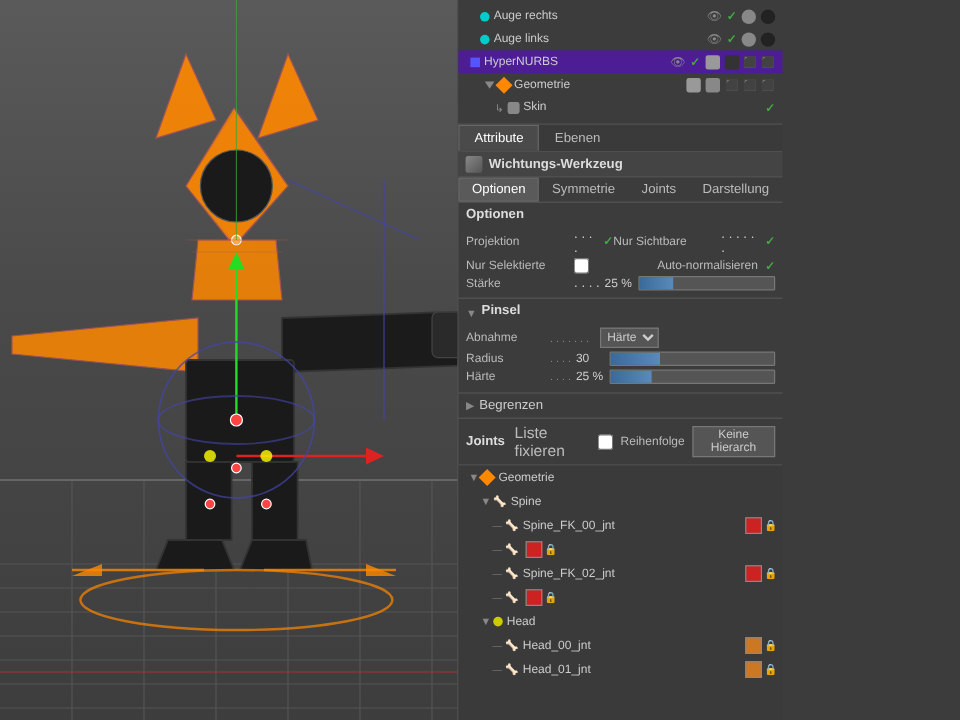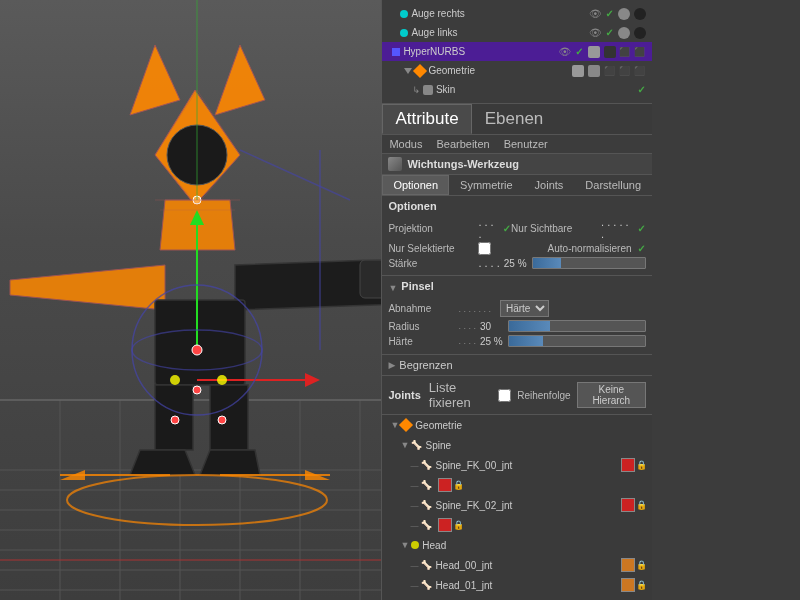--- a/index.html
+++ b/index.html
@@ -12,21 +12,21 @@
     .viewport-bg { width: 100%; height: 100%; background: linear-gradient(180deg, #5a5a5a 0%, #4a4a4a 40%, #3d3d3d 100%); position: relative; }
 
     
     .right-panel { width: 290px; height: 600px; background: #3c3c3c; display: flex; flex-direction: column; border-left: 1px solid #555; }
 
     
     .scene-list { background: #3c3c3c; padding: 4px 0; border-bottom: 1px solid #555; }
 
     
     .tabs-row { display: flex; background: #3a3a3a; border-bottom: 1px solid #555; }
-    .tab { padding: 4px 12px; cursor: pointer; font-size: 17px; color: #bbb; border: 1px solid transparent; border-bottom: none; }
+    .tab { padding: 4px 12px; cursor: pointer; font-size: 11px; color: #bbb; border: 1px solid transparent; border-bottom: none; }
     .tab.active { background: #4a4a4a; color: #fff; border-color: #666; border-bottom: 1px solid #4a4a4a; }
 
     
     .menu-bar { display: flex; background: #3c3c3c; padding: 2px 4px; gap: 8px; border-bottom: 1px solid #555; }
     .menu-item { color: #bbb; cursor: pointer; font-size: 11px; padding: 1px 3px; }
 
     
     .tool-header { display: flex; align-items: center; background: #444; padding: 3px 6px; border-bottom: 1px solid #555; }
     .tool-icon { width: 14px; height: 14px; background: #888; margin-right: 5px; border-radius: 2px; }
     .tool-title { font-size: 11px; color: #ddd; font-weight: bold; }
@@ -249,25 +249,20 @@
           <span class="checkmark">✓</span>
         </div>
       </div>
     </div>
 
     <div class="tabs-row">
       <div class="tab active">Attribute</div>
       <div class="tab">Ebenen</div>
     </div>
 
-    <div class="menu-bar">
-      <span class="menu-item">Modus</span>
-      <span class="menu-item">Bearbeiten</span>
-      <span class="menu-item">Benutzer</span>
-    </div>
 
     <div class="tool-header">
       <div class="tool-icon" style="background:linear-gradient(135deg,#888,#555);"></div>
       <span class="tool-title">Wichtungs-Werkzeug</span>
     </div>
 
     <div class="sub-tabs">
       <div class="sub-tab active">Optionen</div>
       <div class="sub-tab">Symmetrie</div>
       <div class="sub-tab">Joints</div>

